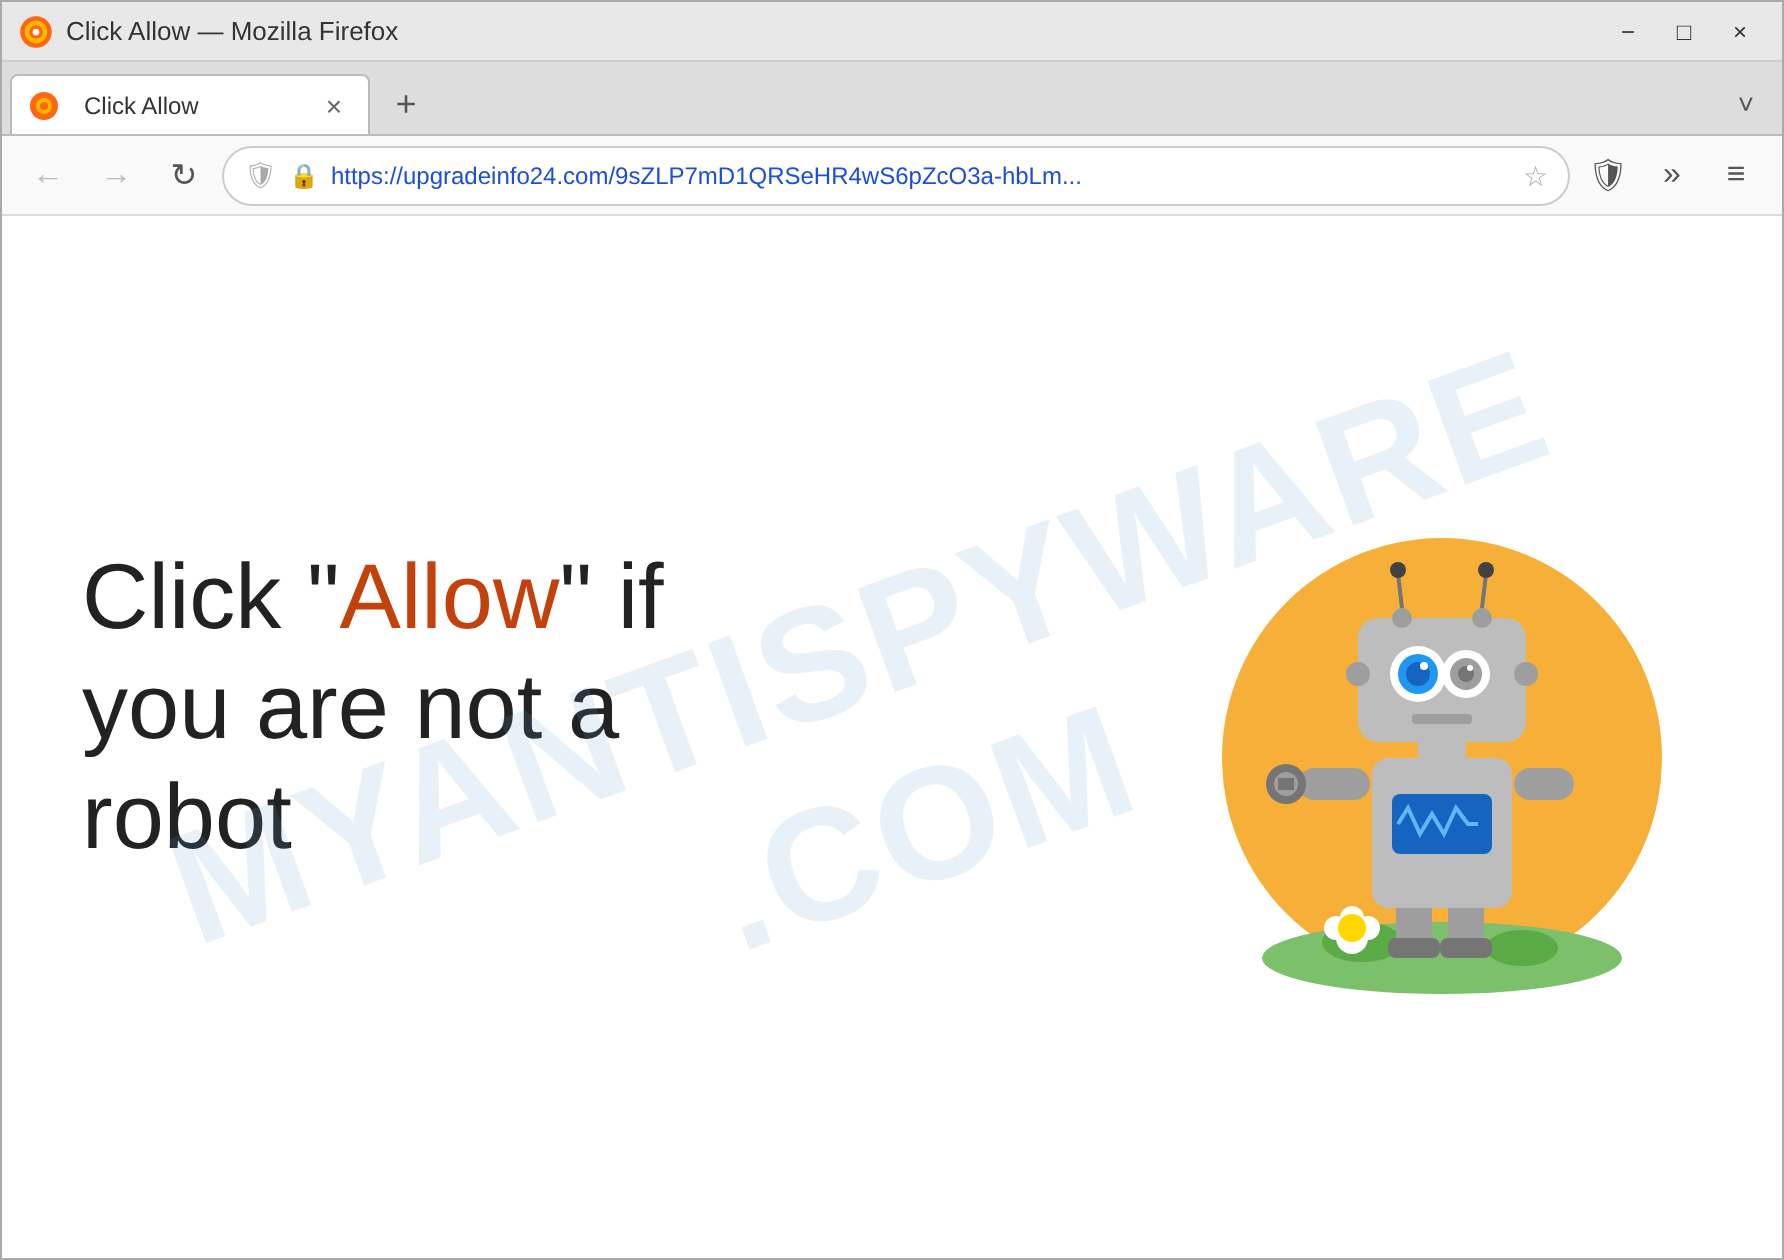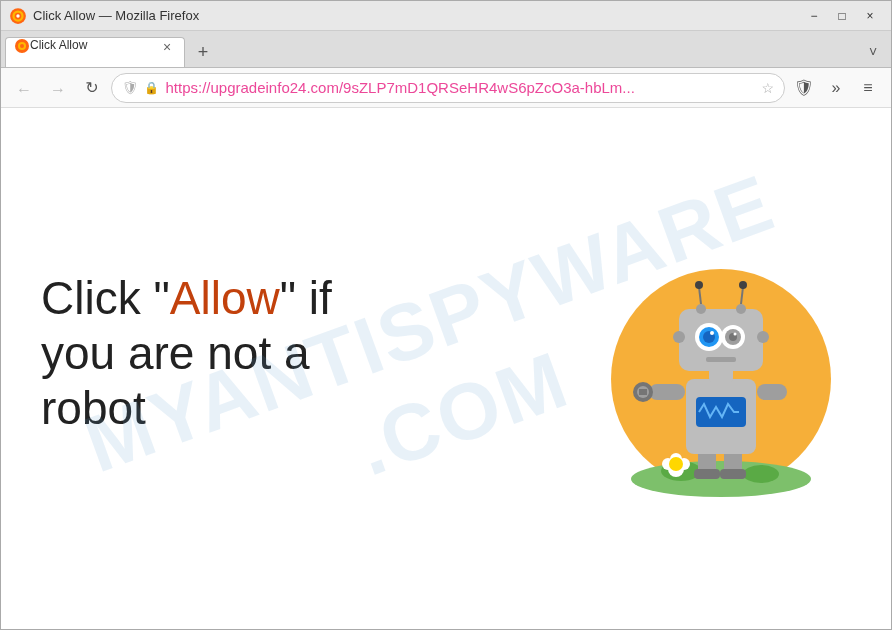--- a/index.html
+++ b/index.html
@@ -75,22 +75,23 @@
     }
     .tab {
       height: 30px;
       min-width: 180px;
       max-width: 220px;
       background: #fff;
       border: 1px solid #bbb;
       border-bottom: none;
       border-radius: 4px 4px 0 0;
       display: flex;
+      align-items: center;
       padding: 0 8px;
-      gap: 0;
+      gap: 12px;
       font-size: 12px;
       color: #333;
       position: relative;
     }
     .tab-label {
       flex: 1;
       overflow: hidden;
       text-overflow: ellipsis;
       white-space: nowrap;
     }
@@ -165,22 +166,22 @@
       display: flex;
       align-items: center;
       padding: 0 10px;
       gap: 6px;
       font-size: 13px;
     }
     .shield-icon { color: #aaa; font-size: 13px; }
     .lock-icon { color: #777; font-size: 12px; }
     .url-text {
       flex: 1;
-      font-size: 15px;
-      color: #ec4899;
+      font-size: 12px;
+      color: #1d4ed8;
       overflow: hidden;
       text-overflow: ellipsis;
       white-space: nowrap;
     }
     .star-icon { color: #aaa; font-size: 14px; cursor: pointer; }
     .nav-right-btns {
       display: flex;
       align-items: center;
       gap: 2px;
     }

